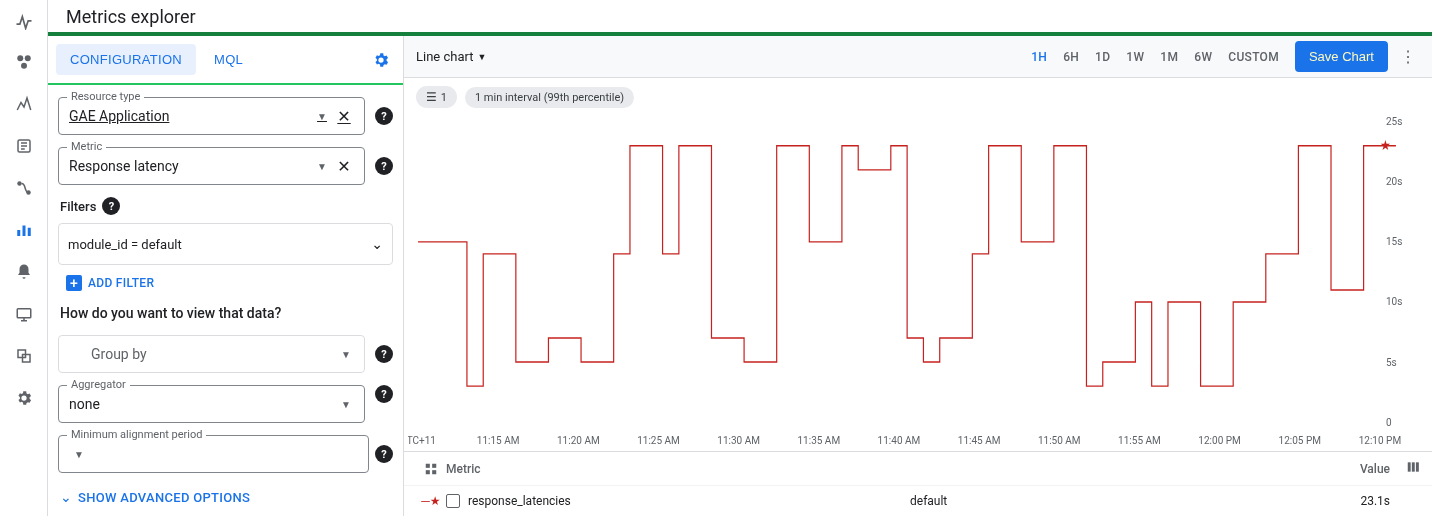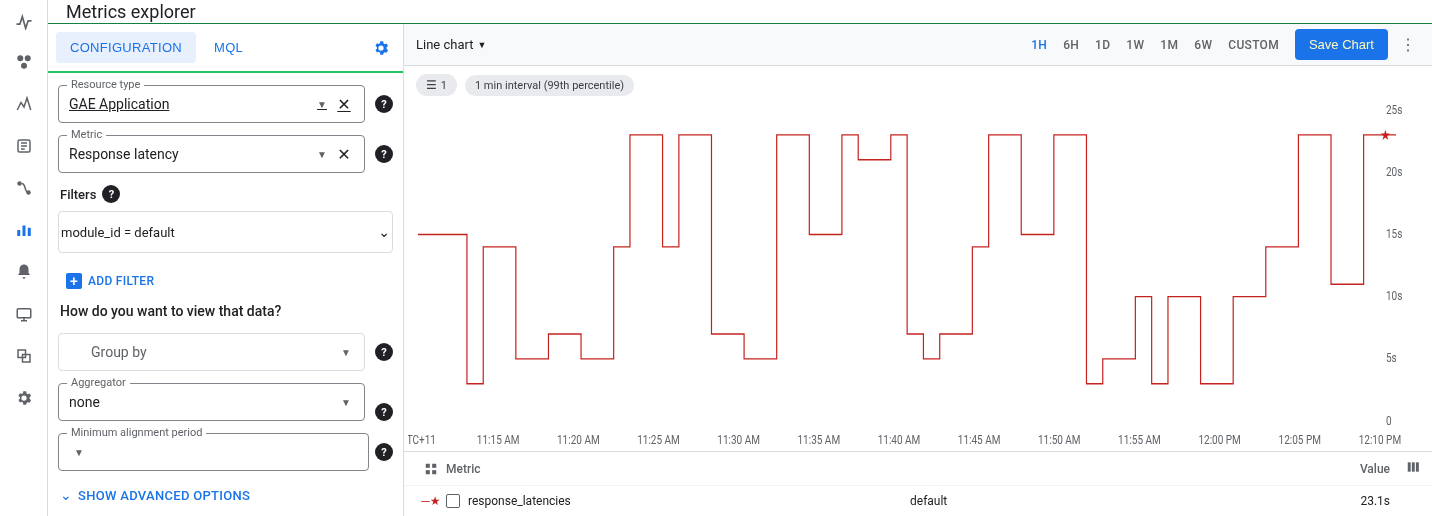--- a/index.html
+++ b/index.html
@@ -2,39 +2,39 @@
 <html><head>
 <meta charset="utf-8">
 <style>
 * { box-sizing: border-box; margin: 0; padding: 0; }
 body { font-family: "Google Sans", Roboto, Arial, sans-serif; font-size: 13px; color: #202124; background: #fff; }
 .app { display: flex; height: 516px; width: 1432px; }
 .sidenav { width: 48px; background: #fff; border-right: 1px solid #dadce0; display: flex; flex-direction: column; align-items: center; padding-top: 8px; gap: 18px; }
 .sidenav-icon { width: 24px; height: 24px; display: flex; align-items: center; justify-content: center; color: #5f6368; cursor: pointer; }
 .sidenav-icon.active { color: #1a73e8; }
 .main { flex: 1; display: flex; flex-direction: column; }
-.header { height: 24px; display: flex; align-items: center; padding: 0 18px; font-size: 18px; font-weight: 400; color: #202124; border-bottom: 1px solid #15803d; }
+.header { height: 36px; display: flex; align-items: center; padding: 0 18px; font-size: 18px; font-weight: 400; color: #202124; border-bottom: 4px solid #15803d; }
 .content { flex: 1; display: flex; overflow: hidden; }
 .config-panel { width: 356px; border-right: 1px solid #dadce0; overflow-y: auto; padding: 0; }
 .config-tabs { display: flex; align-items: center; padding: 8px 8px; gap: 4px; border-bottom: 2px solid #22c55e; }
 .tab-btn { padding: 8px 14px; font-size: 13px; font-weight: 500; letter-spacing: 0.3px; color: #5f6368; cursor: pointer; border: none; background: none; border-radius: 4px; }
 .tab-btn.active { color: #1a73e8; background: #e8f0fe; }
 .tab-btn.inactive { color: #1a73e8; }
 .tabs-spacer { flex: 1; }
 .gear-btn { width: 28px; height: 28px; display: flex; align-items: center; justify-content: center; color: #1a73e8; cursor: pointer; }
 .config-body { padding: 12px 10px; }
 .field-group { margin-bottom: 12px; }
 .fld-wrap { position: relative; border: 1px solid #80868b; border-radius: 4px; display: flex; align-items: center; height: 38px; padding: 0 8px 0 10px; }
 .fld-label { position: absolute; top: -8px; left: 8px; background: #fff; padding: 0 4px; font-size: 11px; color: #5f6368; }
 .fld-value { flex: 1; font-size: 14px; color: #202124; }
 .fld-caret { width: 20px; text-align: center; color: #5f6368; font-size: 10px; }
 .fld-x { width: 24px; text-align: center; font-size: 16px; color: #202124; cursor: pointer; }
 .help-dot { width: 18px; height: 18px; border-radius: 50%; background: #202124; color: #fff; display: inline-flex; align-items: center; justify-content: center; font-size: 11px; font-weight: bold; margin-left: 6px; cursor: pointer; }
 .section-label { font-size: 13px; font-weight: 500; color: #202124; margin: 8px 0 8px 2px; display: flex; align-items: center; }
-.filter-box { border: 1px solid #dadce0; border-radius: 4px; padding: 12px 2px; display: flex; align-items: center; justify-content: space-between; margin-bottom: 20px; }
+.filter-box { border: 1px solid #dadce0; border-radius: 4px; padding: 12px 9px; display: flex; align-items: center; justify-content: space-between; margin-bottom: 10px; }
 .filter-text { font-size: 13px; color: #202124; }
 .add-filter { display: flex; align-items: center; gap: 6px; color: #1a73e8; font-size: 12px; font-weight: 500; letter-spacing: 0.3px; cursor: pointer; margin: 4px 0 14px 8px; }
 .add-filter-plus { width: 16px; height: 16px; background: #1a73e8; color: #fff; display: flex; align-items: center; justify-content: center; font-size: 14px; border-radius: 2px; }
 .view-q { font-size: 14px; font-weight: 500; margin: 10px 0 14px 2px; }
 .adv-link { display: flex; align-items: center; gap: 6px; color: #1a73e8; font-size: 13px; font-weight: 500; letter-spacing: 0.3px; cursor: pointer; margin-top: 16px; margin-left: 2px; }
 .chevron-down { font-size: 14px; }
 
 .chart-area { flex: 1; display: flex; flex-direction: column; }
 .chart-toolbar { height: 42px; border-bottom: 1px solid #dadce0; display: flex; align-items: center; padding: 0 12px; gap: 8px; background: #f8f9fa; }
 .ct-left { font-size: 13px; color: #202124; display: flex; align-items: center; gap: 4px; cursor: pointer; }
@@ -180,21 +180,21 @@
           <div class="view-q">How do you want to view that data?</div>
 
           <div class="field-group" style="display:flex; align-items:center; gap:4px;">
             <div class="fld-wrap" style="flex:1; border-color:#dadce0;padding-left:32px;">
               <div class="fld-value" style="color:#5f6368;">Group by</div>
               <div class="fld-caret">▼</div>
             </div>
             <span class="help-dot">?</span>
           </div>
 
-          <div class="field-group" style="display:flex; align-items:flex-end; gap:4px;">
+          <div class="field-group" style="display:flex; align-items:flex-start; gap:4px;">
             <div class="fld-wrap" style="flex:1;">
               <div class="fld-label">Aggregator</div>
               <div class="fld-value">none</div>
               <div class="fld-caret">▼</div>
             </div>
             <span class="help-dot">?</span>
           </div>
 
           <div class="field-group" style="display:flex; align-items:center; gap:0;">
             <div class="fld-wrap" style="flex:1;">

